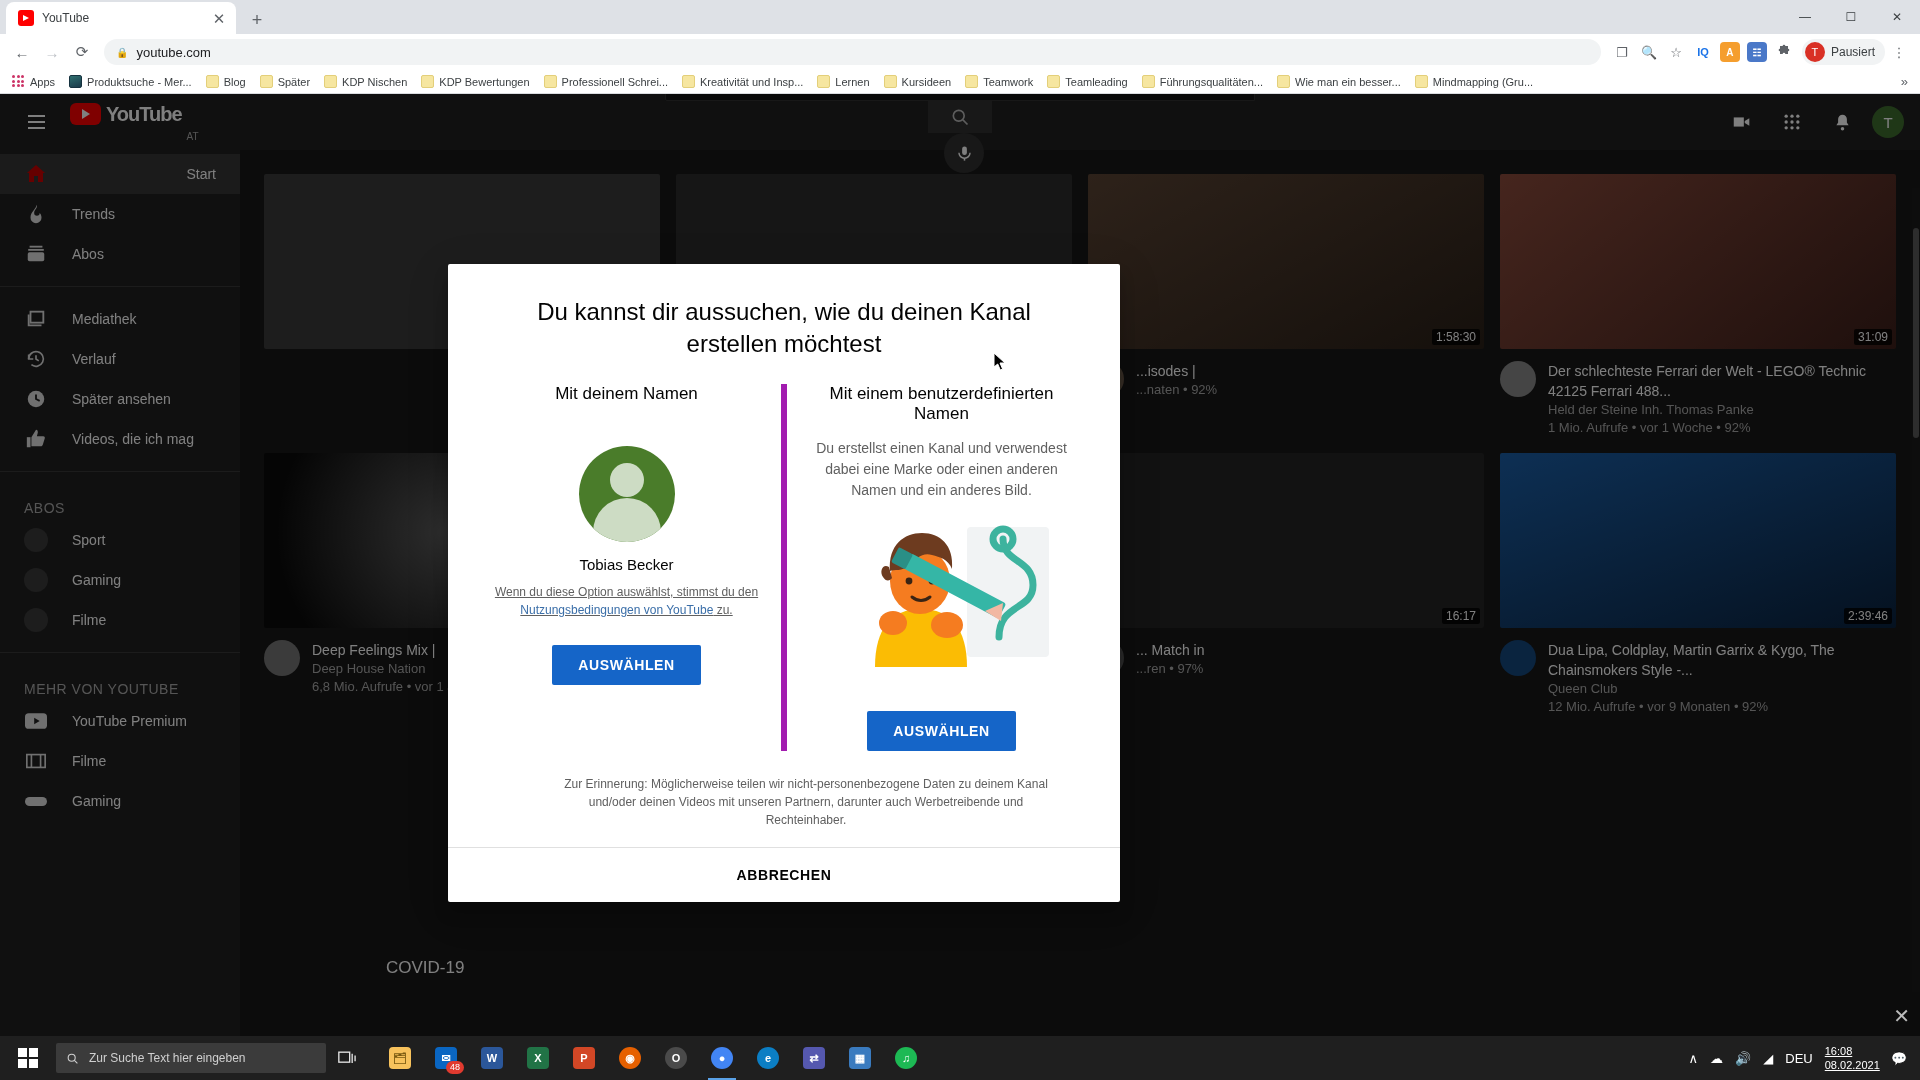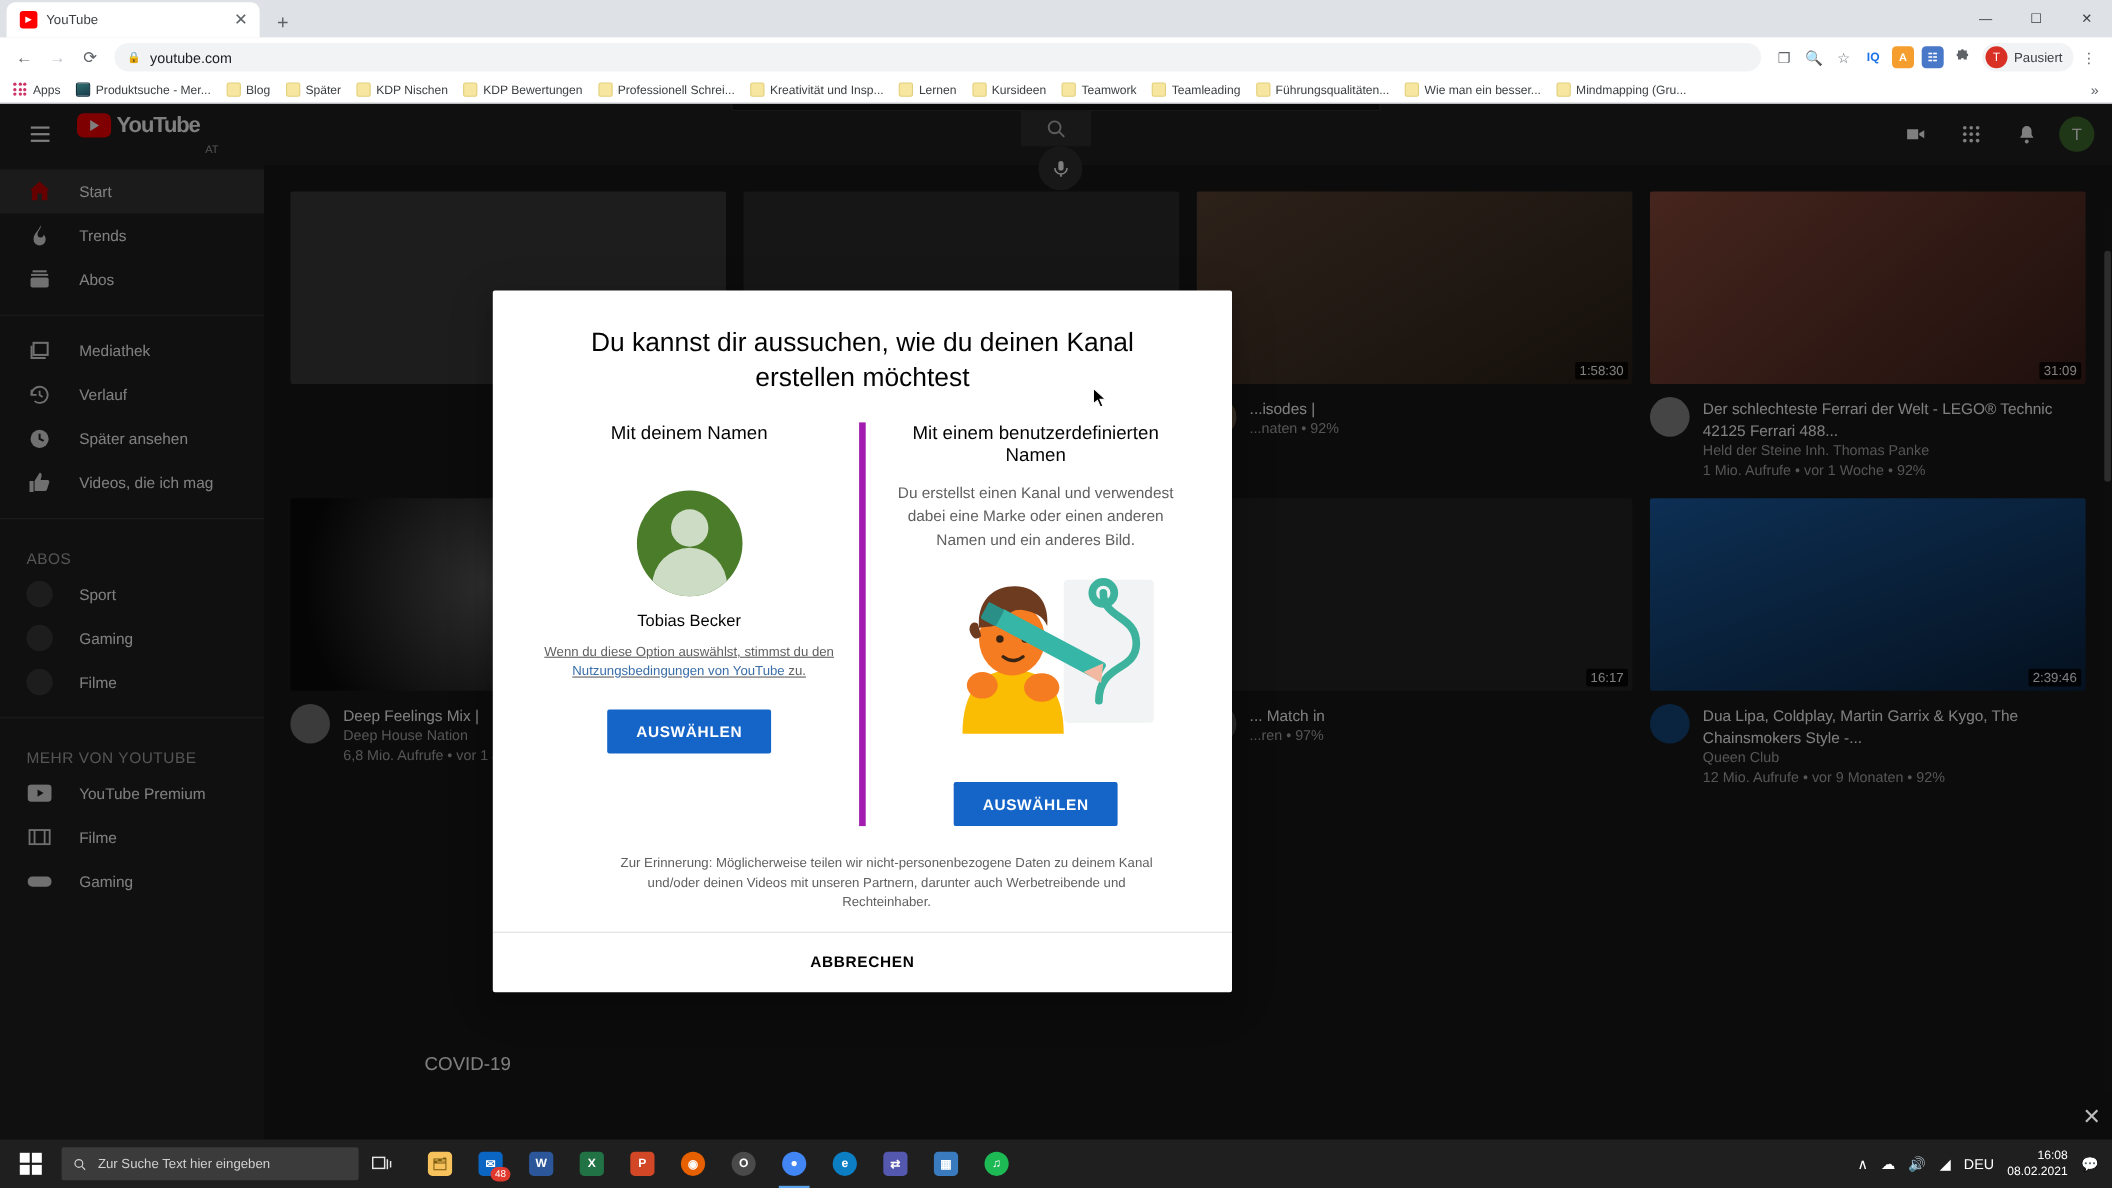--- a/index.html
+++ b/index.html
@@ -87,21 +87,21 @@
   .yt-search span { color: #717171; font-size: 15px; }
   .yt-searchbtn { width: 64px; height: 32px; background: #313131; border: 1px solid #303030; border-left: none; display: flex; align-items: center; justify-content: center; color: #bbb; }
   .yt-mic { width: 40px; height: 40px; border-radius: 50%; background: #303030; display: flex; align-items: center; justify-content: center; margin-left: 8px; color: #fff; }
   .yt-right { margin-left: auto; display: flex; align-items: center; gap: 10px; }
   .yt-ic { width: 40px; height: 40px; display: flex; align-items: center; justify-content: center; color: #fff; }
   .yt-avatar { width: 32px; height: 32px; border-radius: 50%; background: #3f6e2f; color: #fff; display: flex; align-items: center; justify-content: center; font-size: 15px; }
 
   .yt-body { display: flex; height: calc(100% - 56px); }
   .yt-sidebar { width: 240px; flex: 0 0 240px; background: #202020; padding-top: 4px; overflow: hidden; }
   .sb-item { height: 40px; display: flex; align-items: center; padding: 0 24px; gap: 24px; color: #fff; font-size: 14px; }
-  .sb-item.active { background: rgba(255,255,255,0.1); }
+  .sb-item.active { background: rgba(255,255,255,0.1); justify-content: space-between; }
   .sb-ic { width: 24px; height: 24px; display: flex; align-items: center; justify-content: center; color: #fff; flex: 0 0 24px; }
   .sb-sep { border-top: 1px solid #383838; margin: 12px 0; }
   .sb-head { font-size: 14px; color: #aaa; padding: 16px 24px 4px; letter-spacing: .5px; }
   .sb-ic.circ { width: 24px; height: 24px; border-radius: 50%; background: #3a3a3a; }
 
   .yt-grid { flex: 1; padding: 24px 24px 0 24px; display: grid; grid-template-columns: repeat(4, 1fr); gap: 16px 16px; align-content: start; }
   .vcard { }
   .vthumb { width: 100%; height: 175px; border-radius: 2px; position: relative; overflow: hidden; background: #333; }
   .vdur { position: absolute; right: 4px; bottom: 4px; background: rgba(0,0,0,.8); color: #fff; font-size: 12px; padding: 1px 4px; border-radius: 2px; font-weight: 500; text-align: right;}
   .vmeta { display: flex; gap: 12px; padding-top: 12px; }
@@ -151,21 +151,21 @@
   .win-logo { display: grid; grid-template-columns: repeat(2, 9px); grid-template-rows: repeat(2, 9px); gap: 2px; }
   .win-logo i { background: #fff; display: block; }
   .tb-search { width: 270px; height: 30px; background: #3b3b3b; border-radius: 2px; display: flex; align-items: center; gap: 10px; padding: 0 10px; margin-left: 4px; }
   .tb-search span { font-size: 12px; color: #d0d0d0; }
   .tb-apps { display: flex; align-items: center; gap: 2px; margin-left: 8px; }
   .tb-app { width: 44px; height: 44px; display: flex; align-items: center; justify-content: center; position: relative; }
   .tb-app .sq { width: 22px; height: 22px; border-radius: 4px; display: flex; align-items: center; justify-content: center; color: #fff; font-size: 11px; font-weight: bold; }
   .tb-app .cnt { position: absolute; right: 4px; bottom: 6px; background: #e03a2f; color: #fff; font-size: 9px; border-radius: 8px; padding: 0 4px; line-height: 13px; }
   .tb-app.active::after { content:""; position:absolute; left:8px; right:8px; bottom:0; height:2px; background:#5aa2e8; }
   .tray { margin-left: auto; display: flex; align-items: center; gap: 12px; padding-right: 8px; color: #fff; font-size: 11px; }
-  .tray-clock { text-align: right; line-height: 14px; font-size: 11px; }
+  .tray-clock { line-height: 14px; font-size: 11px; text-decoration: underline; }
   .tray-ic { font-size: 13px; }
   .tray-x { position: absolute; right: 10px; bottom: 52px; color: #bbb; font-size: 20px; }
   .scrollbar { position: absolute; right: 0; top: 94px; bottom: 44px; width: 8px; background: #1a1a1a; }
   .scrollthumb { position: absolute; right: 1px; top: 40px; width: 6px; height: 210px; background: #5a5a5a; border-radius: 3px; }
   .covid { position: absolute; left: 386px; bottom: 58px; font-size: 17px; color: #fff; }
 </style>
 </head>
 <body>
 
 <div id="page">

